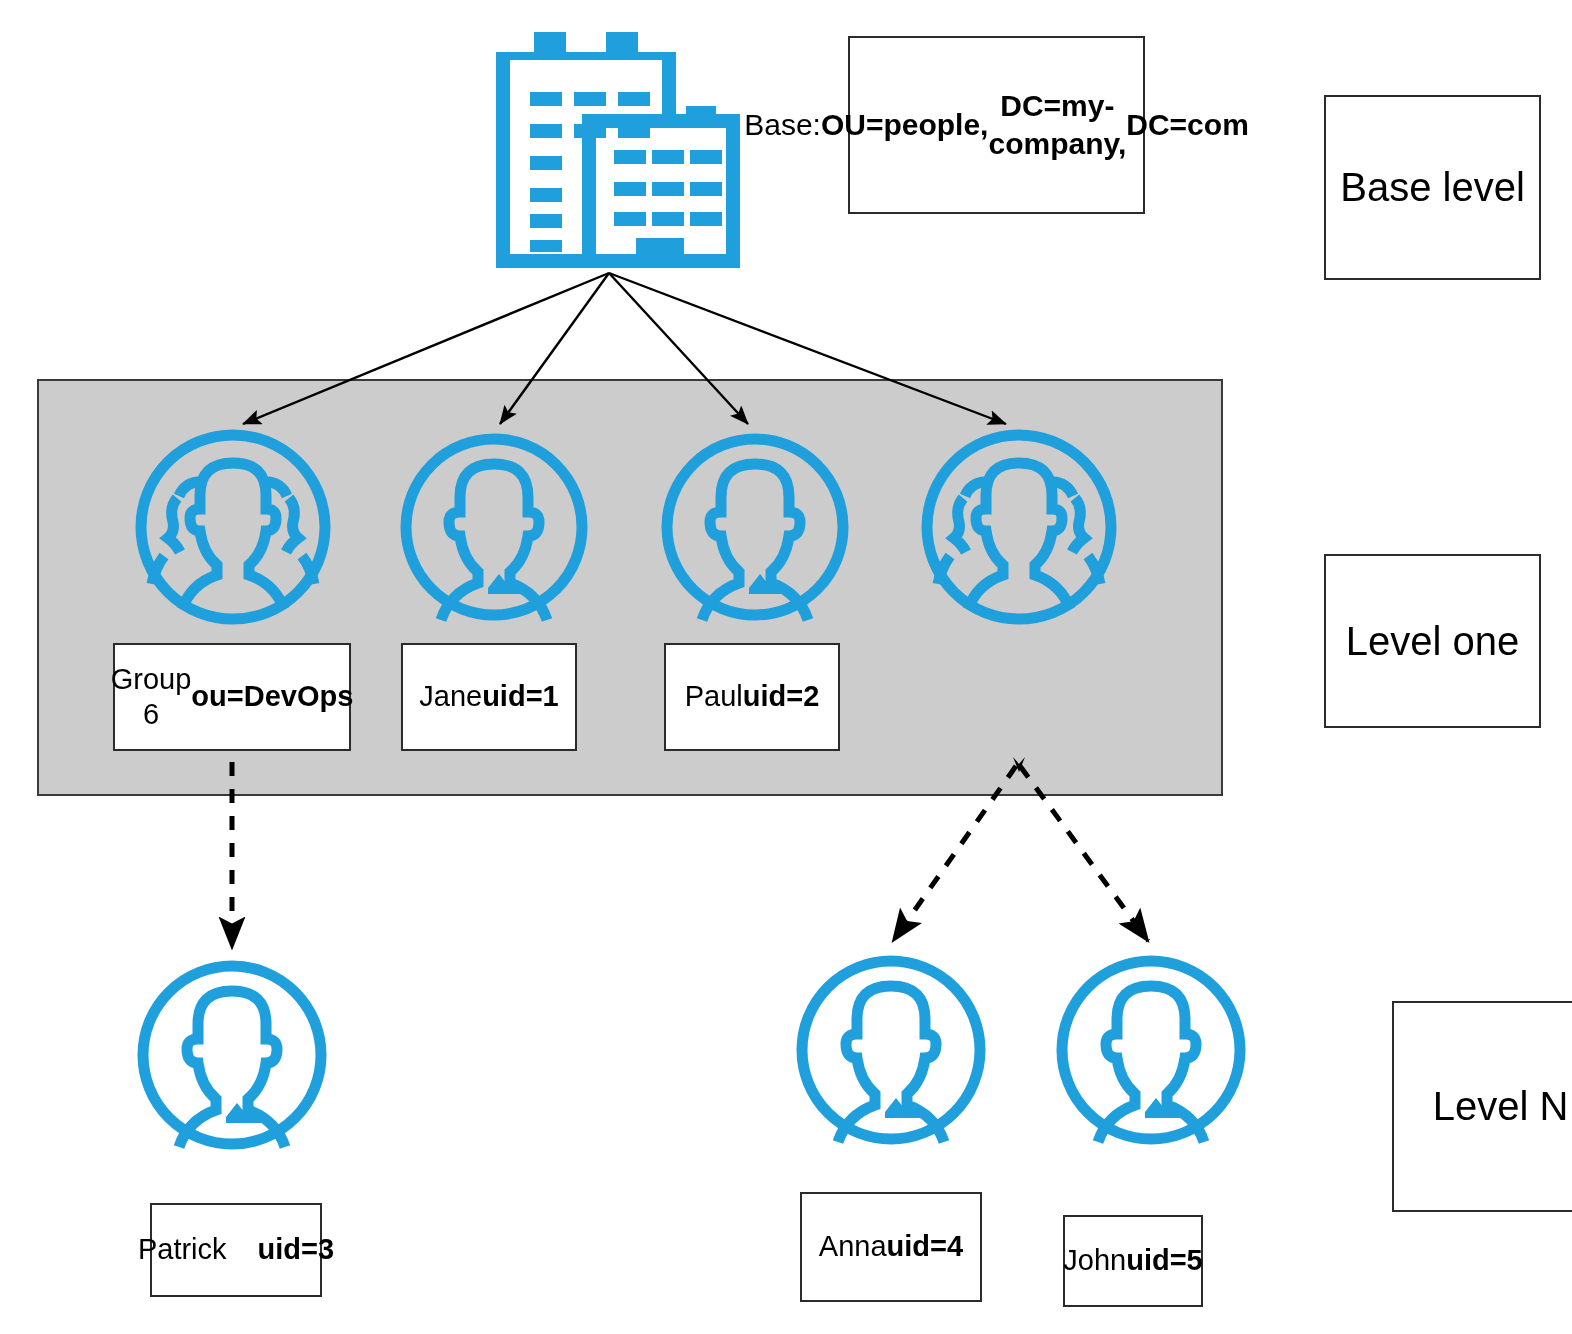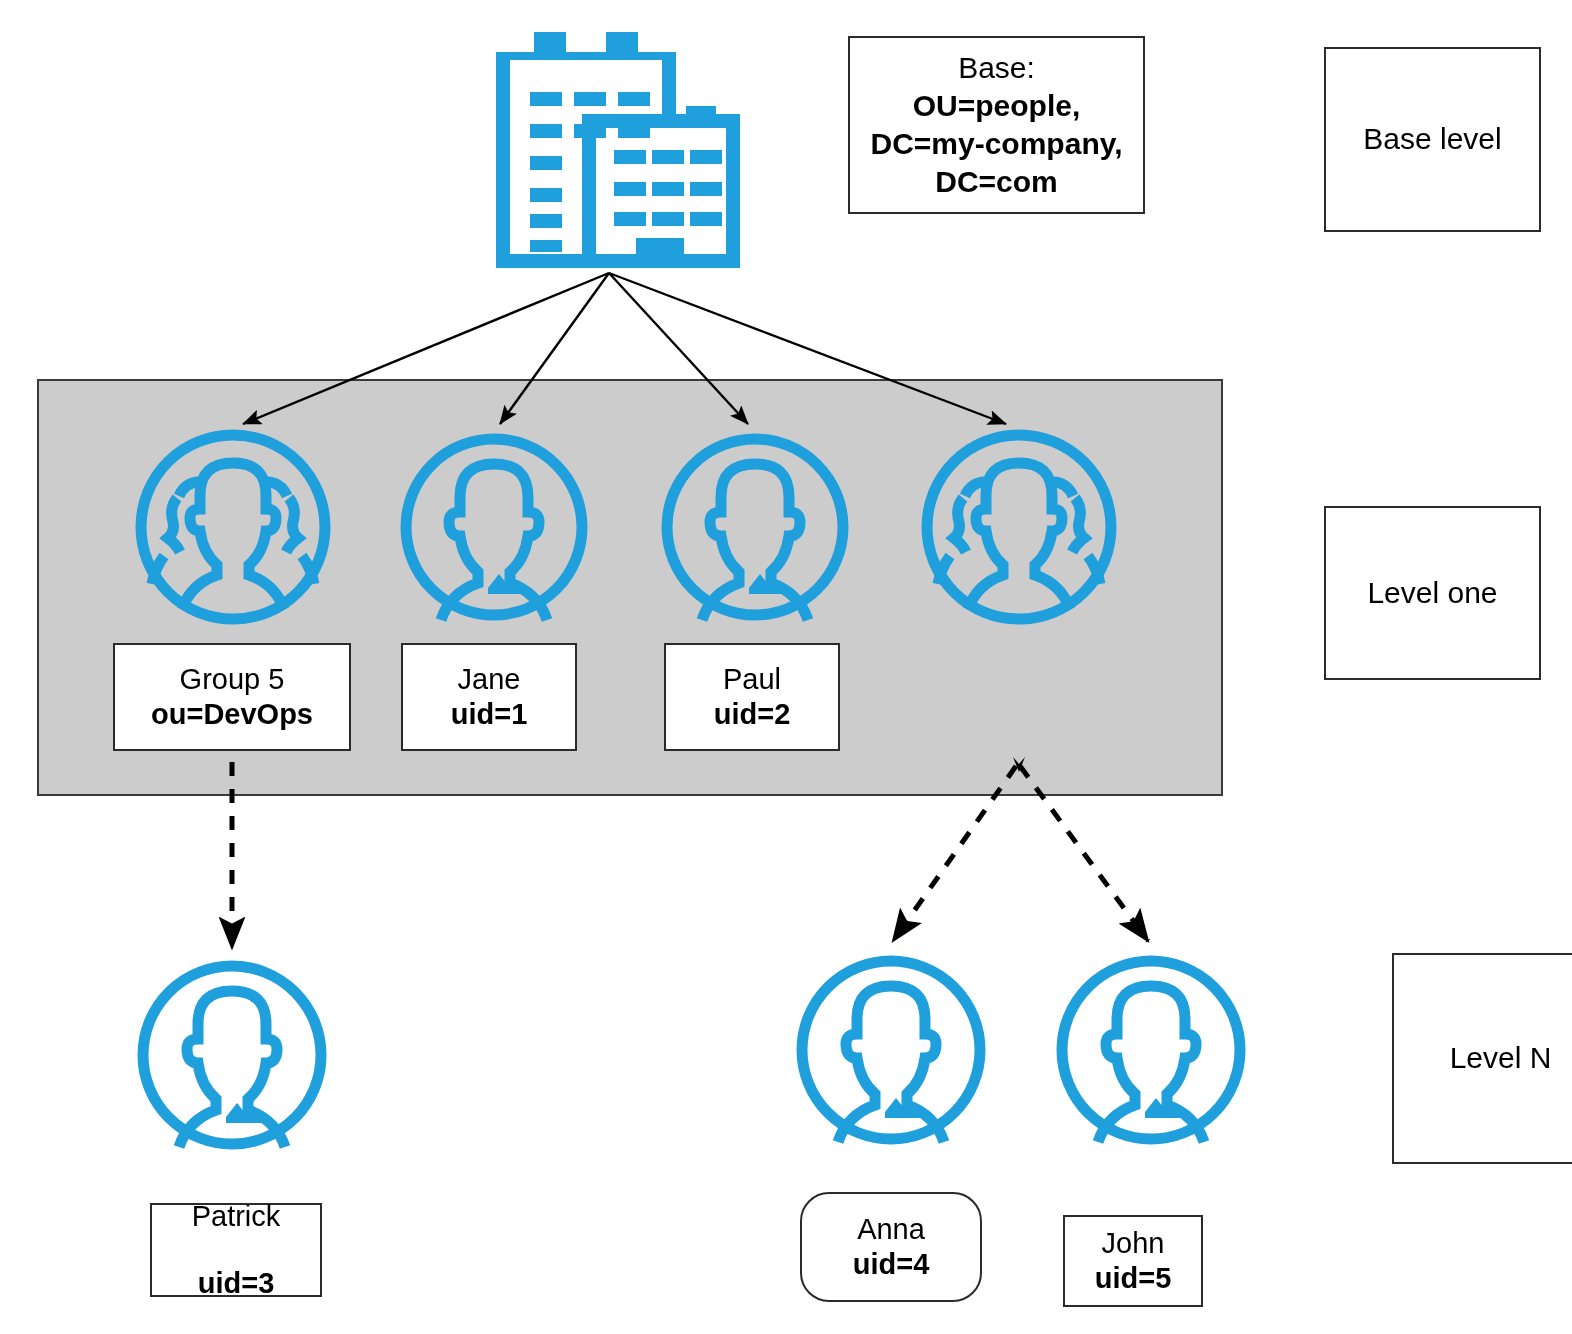--- a/index.html
+++ b/index.html
@@ -19,21 +19,21 @@
     background: #ffffff;
   }
 
   
   .box {
     position: absolute;
     box-sizing: border-box;
     border: 2px solid #2b2b2b;
     background: #ffffff;
     display: flex;
-    flex-direction: column;
+    flex-direction: row;
     align-items: center;
     justify-content: center;
     text-align: center;
     line-height: 1.22;
   }
   .box .l1 { font-weight: 400; }
   .box .l2 { font-weight: 700; }
 
   
   #level-one-band {
@@ -42,23 +42,24 @@
     top: 379px;
     width: 1186px;
     height: 417px;
     background: #cccccc;
     border: 2px solid #3a3a3a;
     box-sizing: border-box;
   }
 
   
   .legend-box {
-    font-size: 30px;
+    font-size: 40px;
     font-weight: 400;
     border-width: 2px;
+    margin-top: 48px;
   }
 
   
   .node-label { font-size: 29px; }
   .node-label .l2 { font-size: 29px; }
 
   
   #base-box {
     font-size: 30px;
     padding: 4px 10px;
@@ -190,21 +191,21 @@
         <path d="M169,128 q9,12 12,28"></path>
         <path d="M100,35 q-33,0 -33,32 l0,14 q-10,0 -10,9 q0,13 10,13 q3,22 17,34 l0,10
                  q-26,9 -35,34"></path>
         <path d="M100,35 q33,0 33,32 l0,14 q10,0 10,9 q0,13 -10,13 q-3,22 -17,34 l0,10
                  q26,9 35,34"></path>
       </g>
     </svg>
   </div>
 
   <div class="box node-label" style="left:113px; top:643px; width:238px; height:108px;">
-    <div class="l1">Group 5</div>
+    <div class="l1">Group 6</div>
     <div class="l2">ou=DevOps</div>
   </div>
 
   <div class="icon-node" style="left:400px; top:428px;">
     <svg width="188" height="198" viewBox="0 0 188 198" xmlns="http://www.w3.org/2000/svg">
       <g fill="none" stroke="#1f9fdc" stroke-width="11">
         <circle cx="94" cy="99" r="88"></circle>
         <path d="M94,36 q-34,0 -34,33 l0,15 q-11,0 -11,10 q0,14 11,14 q3,23 18,36 l0,11
                  q-28,10 -37,37"></path>
         <path d="M94,36 q34,0 34,33 l0,15 q11,0 11,10 q0,14 -11,14 q-3,23 -18,36 l0,11
@@ -280,21 +281,21 @@
         <circle cx="95" cy="100" r="89"></circle>
         <path d="M95,36 q-34,0 -34,33 l0,15 q-11,0 -11,10 q0,14 11,14 q3,23 18,36 l0,11
                  q-28,10 -37,37"></path>
         <path d="M95,36 q34,0 34,33 l0,15 q11,0 11,10 q0,14 -11,14 q-3,23 -18,36 l0,11
                  q28,10 37,37"></path>
       </g>
       <path d="M89,162 l11,-14 l8,10 l6,-7 l10,11 l0,6 l-35,0 z" fill="#1f9fdc"></path>
     </svg>
   </div>
 
-  <div class="box node-label" style="left:800px; top:1192px; width:182px; height:110px;border-radius:29px;">
+  <div class="box node-label" style="left:800px; top:1192px; width:182px; height:110px;">
     <div class="l1">Anna</div>
     <div class="l2">uid=4</div>
   </div>
 
   <div class="icon-node" style="left:1056px; top:950px;">
     <svg width="190" height="200" viewBox="0 0 190 200" xmlns="http://www.w3.org/2000/svg">
       <g fill="none" stroke="#1f9fdc" stroke-width="11">
         <circle cx="95" cy="100" r="89"></circle>
         <path d="M95,36 q-34,0 -34,33 l0,15 q-11,0 -11,10 q0,14 11,14 q3,23 18,36 l0,11
                  q-28,10 -37,37"></path>

